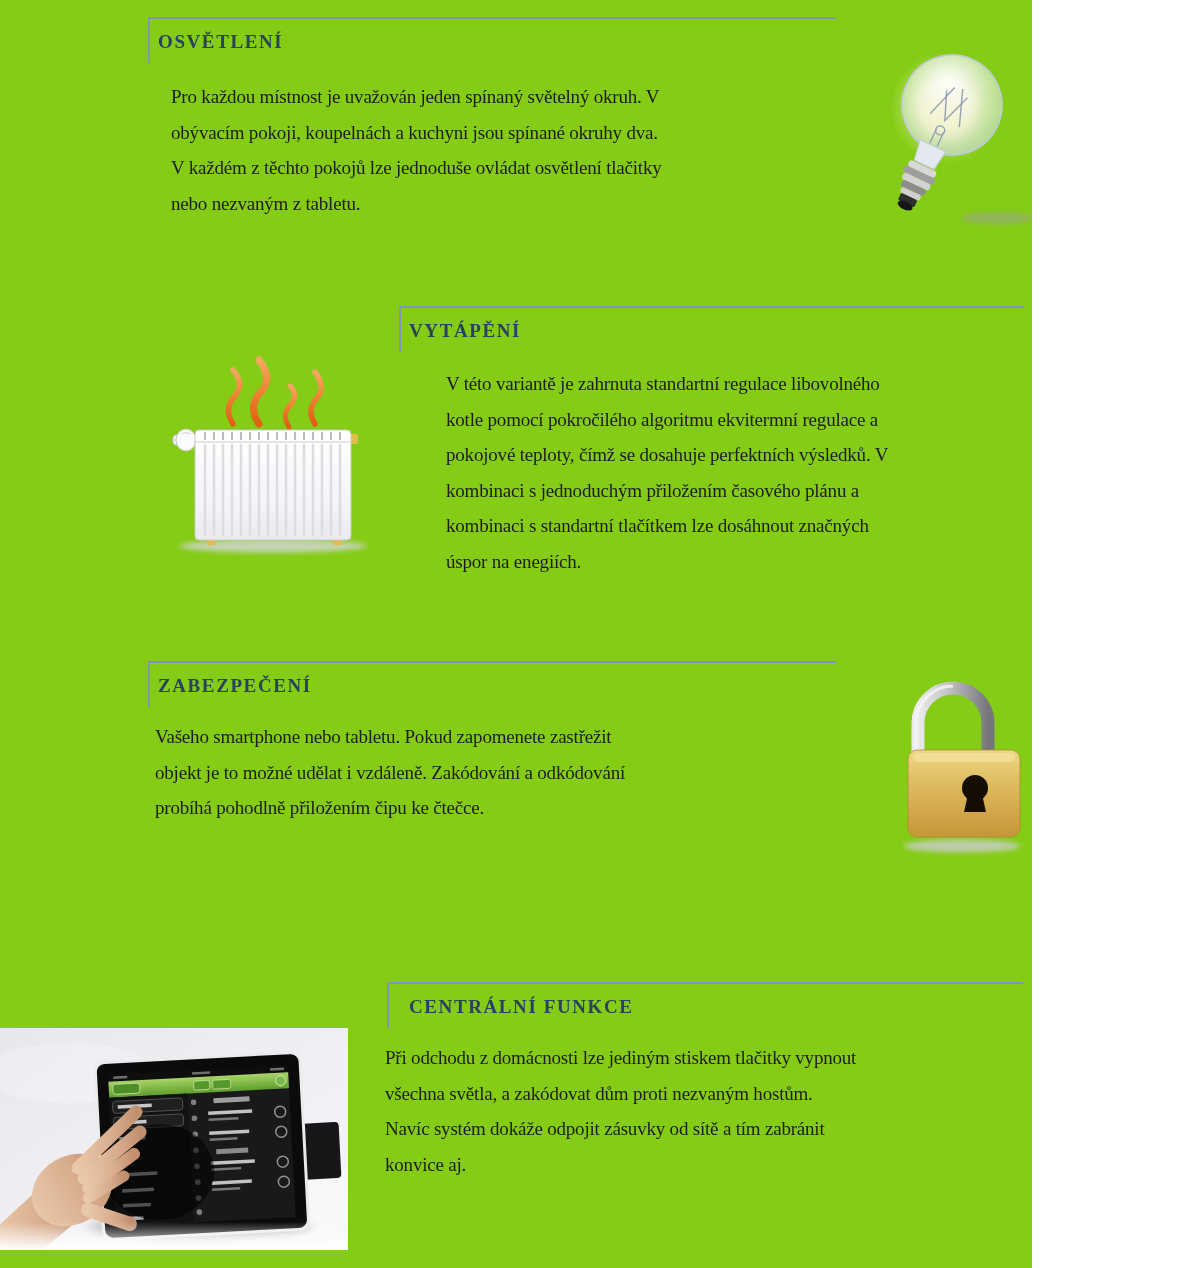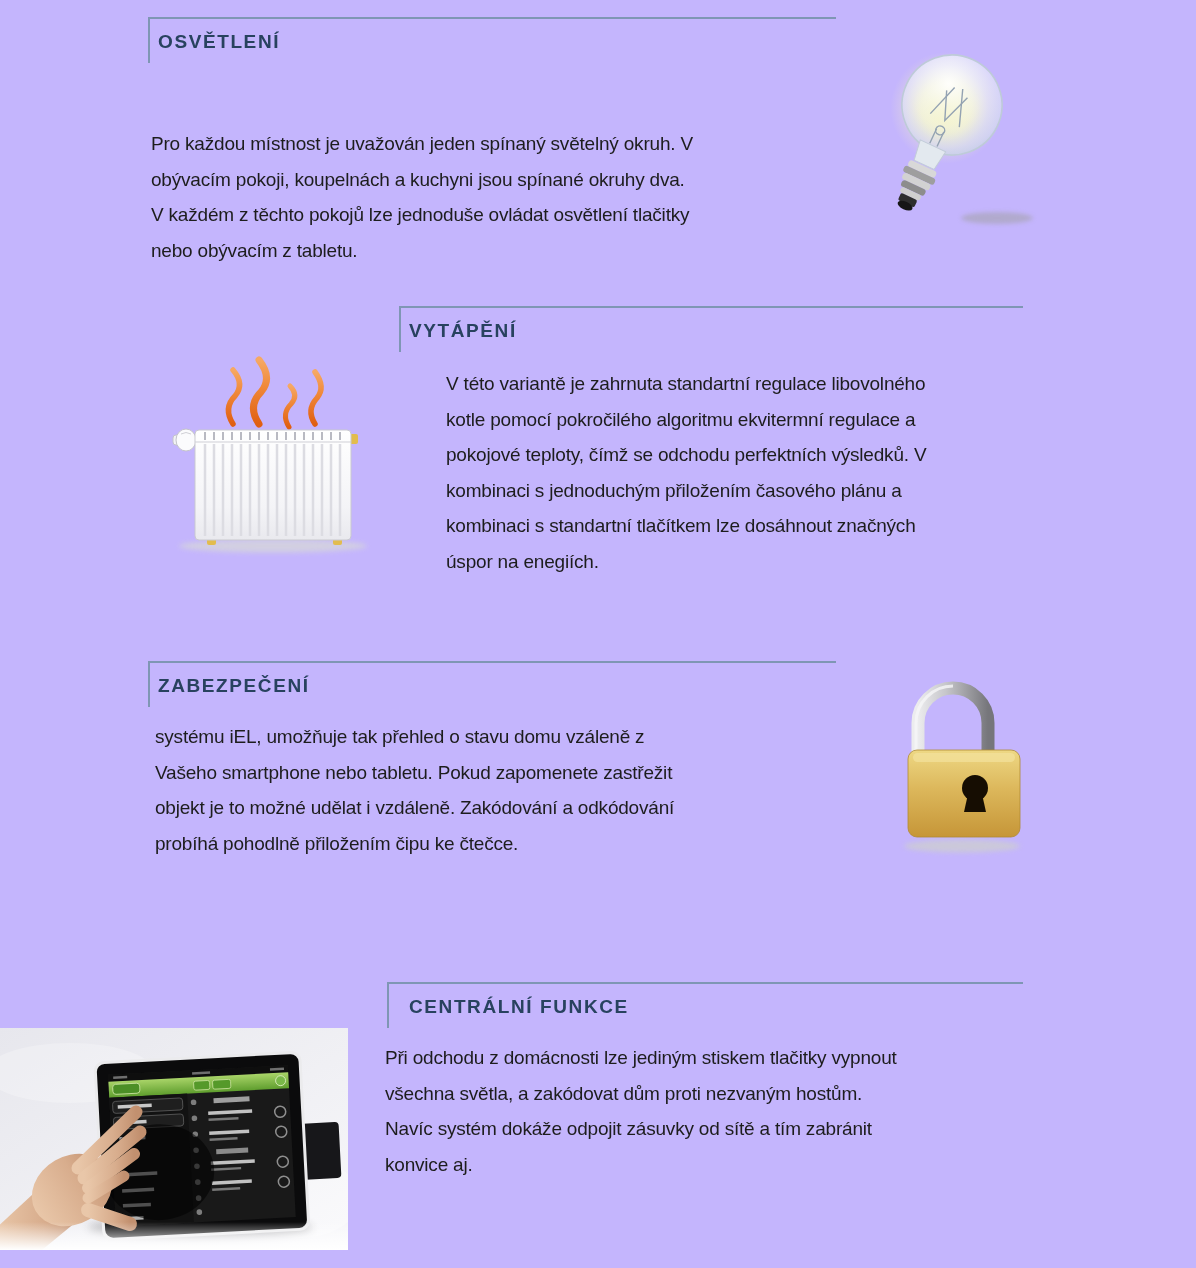--- a/index.html
+++ b/index.html
@@ -1,18 +1,18 @@
 <!DOCTYPE html>
 <html><head>
 <meta charset="utf-8">
 <style>
   html,body { margin:0; padding:0; background:#ffffff; }
   .page {
-    position:relative; width:1196px; height:1268px; background:#c4b5fd;
-    font-family:Liberation Sans, sans-serif; overflow:hidden;
+    position:relative; width:1032px; height:1268px; background:#84cc16;
+    font-family:Liberation Serif, serif; overflow:hidden;
   }
   .rule-h { position:absolute; height:2px; background:#7f96b4; }
   .rule-v { position:absolute; width:2px; background:#7f96b4; }
   .sec-title {
     position:absolute; margin:0; font-size:19px; font-weight:700;
     letter-spacing:1.6px; color:#28425f; line-height:26px; white-space:nowrap;
   }
   .body-text {
     position:absolute; font-size:19px; line-height:35.5px; color:#1d1d1d;
     letter-spacing:-0.2px; white-space:nowrap;
@@ -21,25 +21,25 @@
 </style>
 </head>
 <body>
 
 <div class="page">
 
   <div>
     <div class="rule-h" style="left:148px; top:17px; width:688px;"></div>
     <div class="rule-v" style="left:148px; top:17px; height:46px;"></div>
     <h2 class="sec-title" style="left:158px; top:29px;">OSVĚTLENÍ</h2>
-    <div class="body-text" style="left:151px; top:79px;margin-top:47px;">
+    <div class="body-text" style="left:171px; top:79px;">
       <div>Pro každou místnost je uvažován jeden spínaný světelný okruh. V</div>
       <div>obývacím pokoji, koupelnách a kuchyni jsou spínané okruhy dva.</div>
       <div>V každém z těchto pokojů lze  jednoduše ovládat osvětlení tlačitky</div>
-      <div>nebo obývacím z tabletu.</div>
+      <div>nebo nezvaným z tabletu.</div>
     </div>
   </div>
 
   <svg class="illu" style="left:885px; top:30px;" width="160" height="198" viewBox="0 0 160 198">
     <defs>
       <radialGradient id="glowGrad" cx="50%" cy="50%" r="50%">
         <stop offset="0%" stop-color="#fcf withered"></stop>
       </radialGradient>
       <radialGradient id="glowGrad2" cx="50%" cy="50%" r="50%">
         <stop offset="0%" stop-color="#fbf18e" stop-opacity="1"></stop>
@@ -82,21 +82,21 @@
     </g>
   </svg>
 
   <div>
     <div class="rule-h" style="left:399px; top:306px; width:624px;"></div>
     <div class="rule-v" style="left:399px; top:306px; height:46px;"></div>
     <h2 class="sec-title" style="left:409px; top:318px;">VYTÁPĚNÍ</h2>
     <div class="body-text" style="left:398px; top:366px;margin-left:48px;">
       <div>V této variantě je zahrnuta standartní regulace libovolného</div>
       <div>kotle pomocí pokročilého algoritmu ekvitermní regulace a</div>
-      <div>pokojové teploty, čímž se odchodu perfektních výsledků. V</div>
+      <div>pokojové teploty, čímž se dosahuje perfektních výsledků. V</div>
       <div>kombinaci s jednoduchým přiložením časového plánu a</div>
       <div>kombinaci s standartní tlačítkem lze dosáhnout značných</div>
       <div>úspor na enegiích.</div>
     </div>
   </div>
 
   <svg class="illu" style="left:163px; top:352px;" width="218" height="205" viewBox="0 0 218 205">
     <defs>
       <linearGradient id="radGrad" x1="0" y1="0" x2="0" y2="1">
         <stop offset="0%" stop-color="#ffffff"></stop>
@@ -133,21 +133,20 @@
       <path d="M 42,80 V 88 M 51,80 V 88 M 60,80 V 88 M 69,80 V 88 M 78,80 V 88 M 87,80 V 88 M 96,80 V 88 M 105,80 V 88 M 114,80 V 88 M 123,80 V 88 M 132,80 V 88 M 141,80 V 88 M 150,80 V 88 M 159,80 V 88 M 168,80 V 88 M 177,80 V 88" stroke="#b9bac2" stroke-width="2"></path>
       <path d="M 42,92 V 184 M 51,92 V 184 M 60,92 V 184 M 69,92 V 184 M 78,92 V 184 M 87,92 V 184 M 96,92 V 184 M 105,92 V 184 M 114,92 V 184 M 123,92 V 184 M 132,92 V 184 M 141,92 V 184 M 150,92 V 184 M 159,92 V 184 M 168,92 V 184 M 177,92 V 184" stroke="#dcdce2" stroke-width="2.5"></path>
     </g>
   </svg>
 
   <div>
     <div class="rule-h" style="left:148px; top:661px; width:688px;"></div>
     <div class="rule-v" style="left:148px; top:661px; height:46px;"></div>
     <h2 class="sec-title" style="left:158px; top:673px;">ZABEZPEČENÍ</h2>
     <div class="body-text" style="left:155px; top:719px;">
-      <div>systému iEL,  umožňuje tak přehled o stavu domu vzáleně z</div>
       <div>Vašeho smartphone nebo tabletu. Pokud zapomenete zastřežit</div>
       <div>objekt je to možné udělat i vzdáleně. Zakódování a odkódování</div>
       <div>probíhá pohodlně přiložením čipu ke čtečce.</div>
     </div>
   </div>
 
   <svg class="illu" style="left:896px; top:660px;" width="132" height="200" viewBox="0 0 132 200">
     <defs>
       <linearGradient id="shackleGrad" x1="0" y1="0" x2="1" y2="0">
         <stop offset="0%" stop-color="#ececee"></stop>

